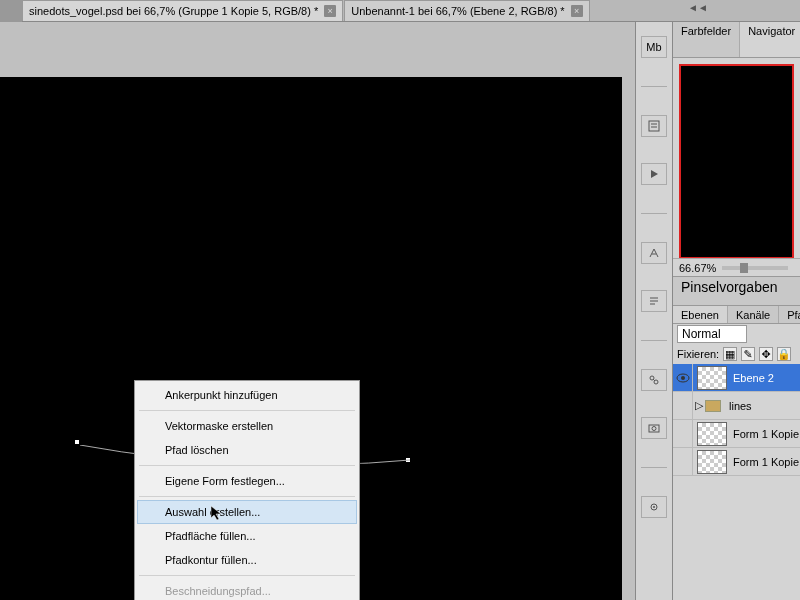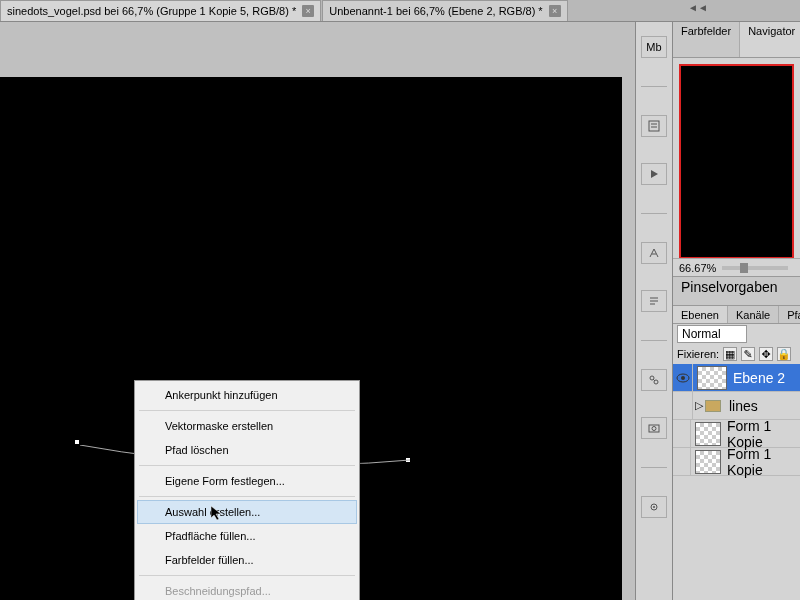--- a/index.html
+++ b/index.html
@@ -1,18 +1,18 @@
 <!DOCTYPE html>
 <html><head>
 <meta charset="utf-8">
 <style>
 * { margin: 0; padding: 0; box-sizing: border-box; font-family: Tahoma, Arial, sans-serif; font-size: 11px; }
 body { background: #999; width: 800px; height: 600px; overflow: hidden; position: relative; }
 
-.tabs { background: #b8b8b8; height: 22px; display: flex; border-bottom: 1px solid #888; }
+.tabs { background: #b8b8b8; height: 22px; display: flex; border-bottom: 1px solid #888; margin-left: 22px; }
 .tab { background: #cecece; border: 1px solid #999; border-bottom: none; padding: 3px 6px; display: flex; align-items: center; gap: 6px; margin-right: 1px; }
 .tab.active { background: #d6d6d6; }
 .tab-close { width: 12px; height: 12px; background: #888; color: #ddd; display: flex; align-items: center; justify-content: center; font-size: 9px; border-radius: 1px; cursor: pointer; }
 
 .main { display: flex; height: 578px; }
 .canvas-area { width: 635px; background: #c0c0c0; position: relative; }
 .canvas { position: absolute; top: 55px; left: 0; width: 622px; height: 523px; background: #000; }
 .anchor { position: absolute; width: 6px; height: 6px; background: #fff; border: 1px solid #000; }
 .anchor1 { top: 362px; left: 74px; }
 .anchor2 { top: 380px; left: 405px; }
@@ -47,21 +47,21 @@
 .lock-row { height: 20px; padding: 2px 4px; display: flex; align-items: center; gap: 4px; font-size: 10px; }
 .lock-icon { width: 14px; height: 14px; border: 1px solid #999; background: #eee; display: flex; align-items: center; justify-content: center; }
 
 .layer-list { flex: 1; background: #d4d4d4; overflow: hidden; }
 .layer-row { height: 28px; display: flex; align-items: center; border-bottom: 1px solid #bbb; }
 .layer-row.selected { background: #3875d7; color: #fff; }
 .eye-col { width: 20px; height: 28px; border-right: 1px solid #bbb; display: flex; align-items: center; justify-content: center; }
 .thumb-col { width: 30px; height: 24px; margin: 0 4px; background: #fff; border: 1px solid #666; display: flex; align-items: center; justify-content: center; }
 .thumb-checker { background-image: repeating-conic-gradient(#ccc 0 25%, #fff 0 50%); background-size: 8px 8px; }
 .thumb-black { background: #000; }
-.layer-name { font-size: 14px; padding-left: 2px; }
+.layer-name { font-size: 11px; padding-left: 2px; }
 .folder-icon { width: 16px; height: 12px; background: #c9a85f; border: 1px solid #997; }
 .arrow-toggle { width: 8px; margin: 0 2px; }
 
 .collapse-arrow { position: absolute; top: 2px; left: 688px; font-size: 10px; color: #555; }
 </style>
 </head>
 <body>
 
 <div class="collapse-arrow">◄◄</div>
 
@@ -89,21 +89,21 @@
     <div class="context-menu">
       <div class="menu-item">Ankerpunkt hinzufügen</div>
       <div class="menu-sep"></div>
       <div class="menu-item">Vektormaske erstellen</div>
       <div class="menu-item">Pfad löschen</div>
       <div class="menu-sep"></div>
       <div class="menu-item">Eigene Form festlegen...</div>
       <div class="menu-sep"></div>
       <div class="menu-item highlighted">Auswahl erstellen...</div>
       <div class="menu-item">Pfadfläche füllen...</div>
-      <div class="menu-item">Farbfelder füllen...</div>
+      <div class="menu-item">Pfadkontur füllen...</div>
       <div class="menu-sep"></div>
       <div class="menu-item disabled">Beschneidungspfad...</div>
 
     </div>
 
     <svg class="cursor" width="16" height="16">
       <path d="M0 0 L0 12 L3 9 L6 14 L8 13 L5 8 L10 8 Z" fill="#000" stroke="#fff" stroke-width="0.5"></path>
     </svg>
   </div>
 

